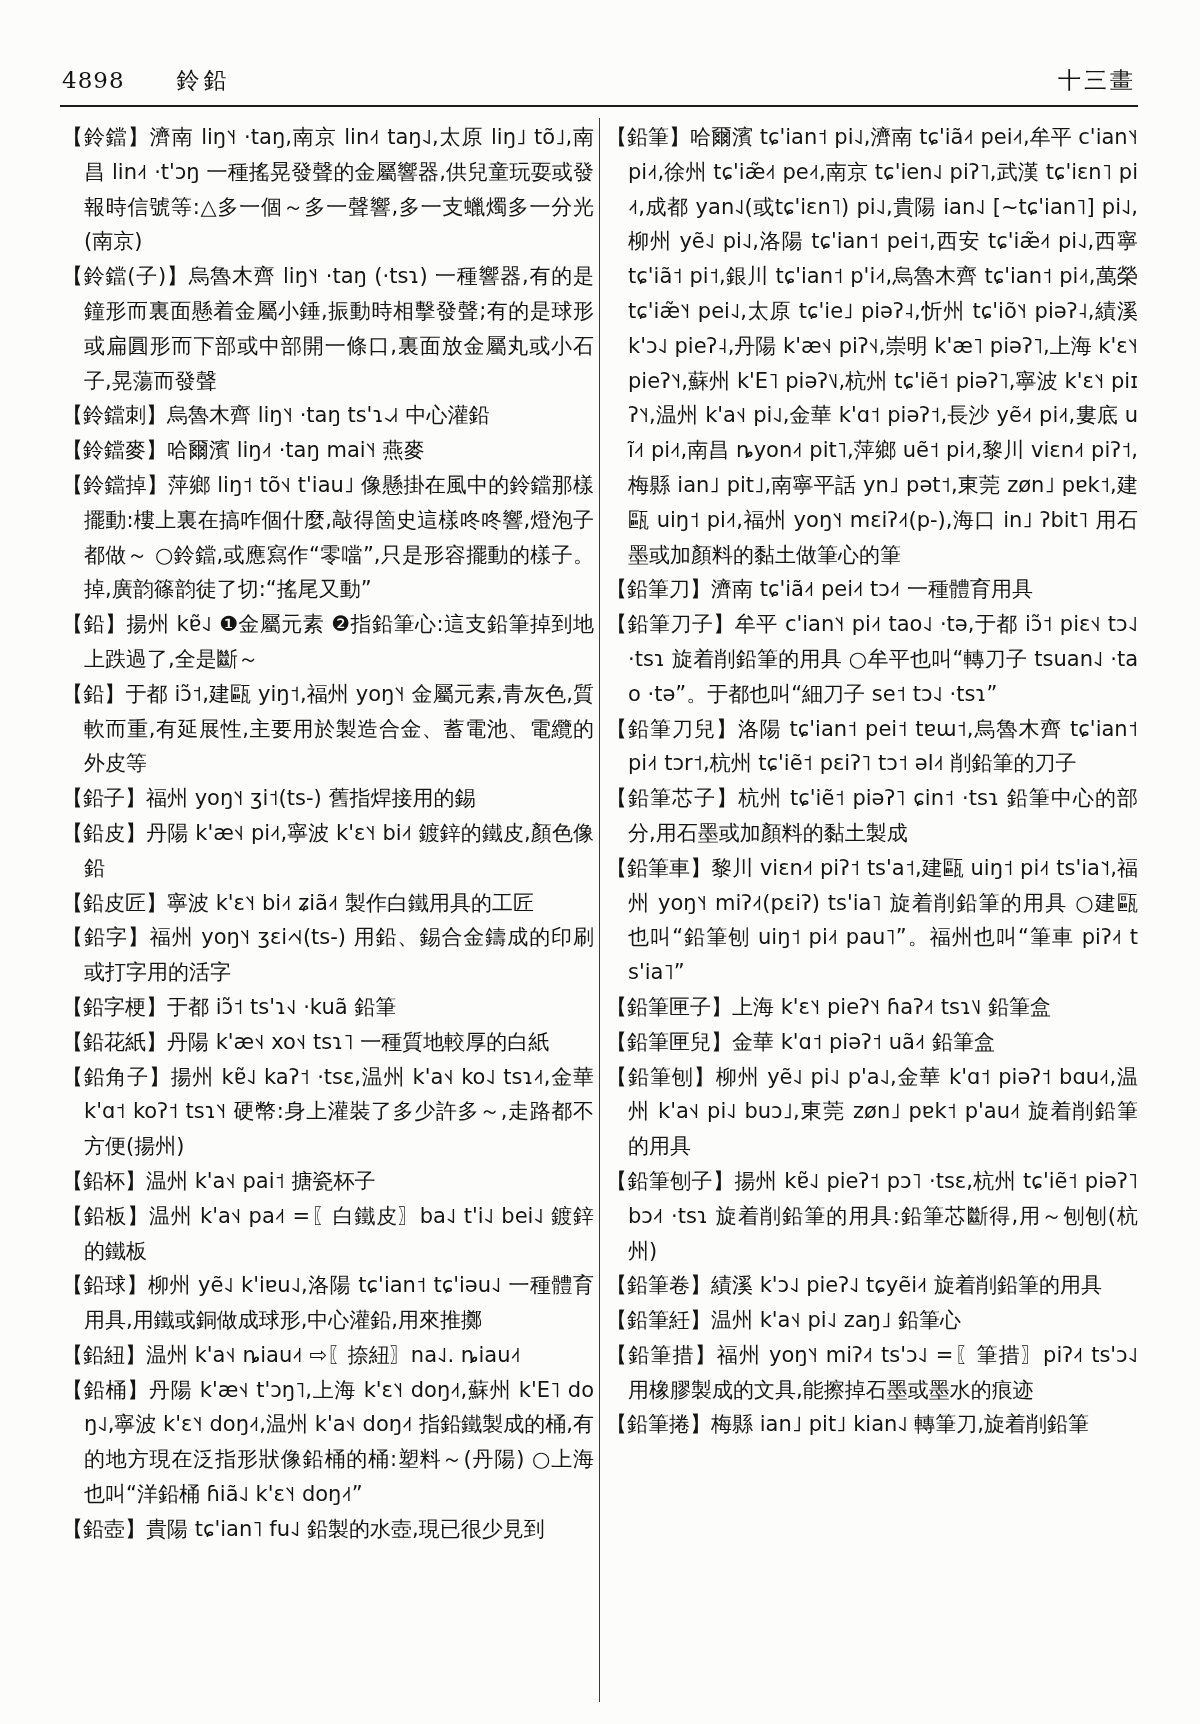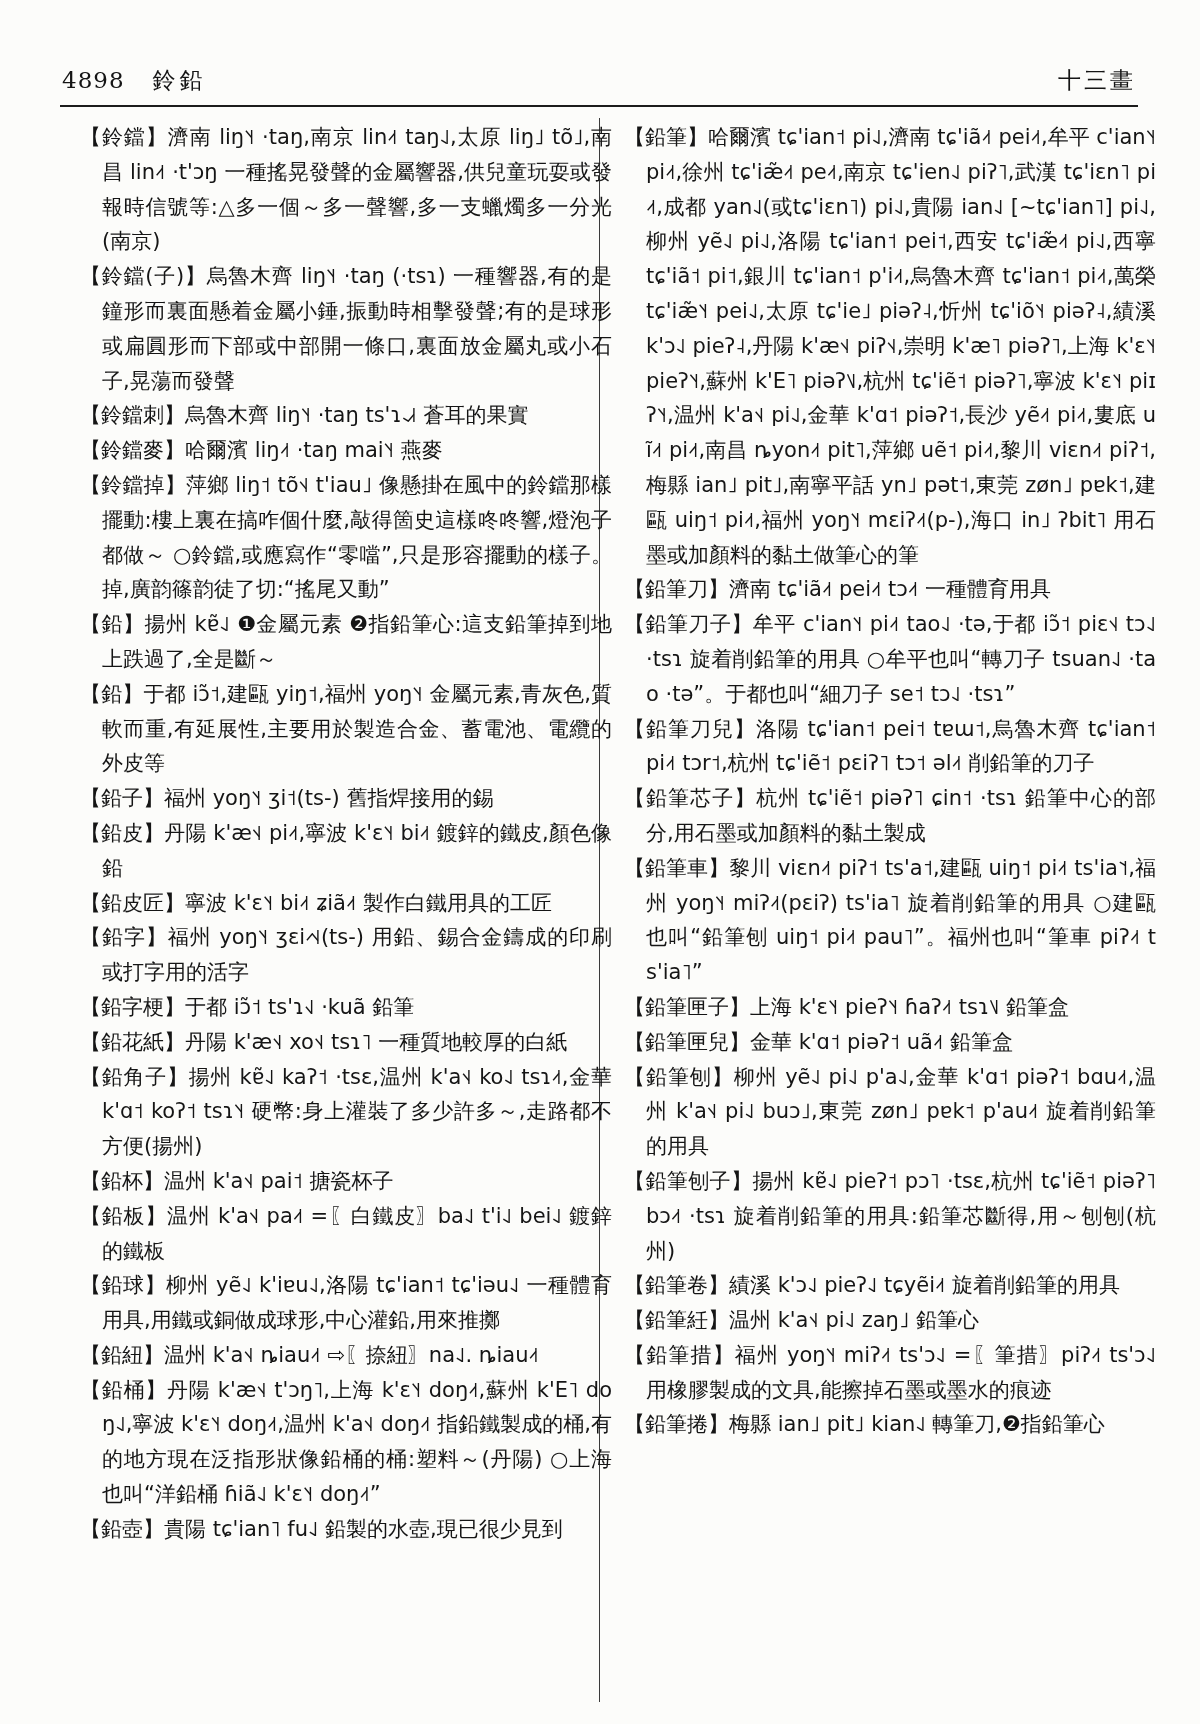--- a/index.html
+++ b/index.html
@@ -11,35 +11,34 @@
     font-family:"DejaVu Sans", sans-serif;
     overflow:hidden;
   }
   .header{
     position:absolute;top:66px;left:62px;right:64px;
     font-family:"DejaVu Serif","Liberation Serif",serif;
     font-size:23px;line-height:28px;
     display:flex;align-items:baseline;
   }
   .pageno{letter-spacing:1px;}
-  .guide{margin-left:28px;letter-spacing:4px;}
+  .guide{margin-left:52px;letter-spacing:4px;}
   .section{margin-left:auto;letter-spacing:3px;}
   .rule{
     position:absolute;left:60px;top:105px;width:1078px;height:2px;
     background:#1c1c1c;
   }
   .divider{
     position:absolute;left:599px;top:118px;width:1px;height:1584px;
     background:#3a3a3a;
   }
   .col{
     position:absolute;top:120px;width:532px;
     font-size:21px;line-height:34.8px;
     text-align:justify;
-    margin-left:18px;
   }
   #col-left{left:62px;}
   #col-right{left:606px;}
   .entry{
     margin:0;
     padding-left:22px;
     text-indent:-22px;
     word-break:break-all;
   }
   .hw{font-weight:500;}
@@ -54,21 +53,21 @@
     <span class="guide">鈴鉛</span>
     <span class="section">十三畫</span>
   </div>
 
   <div class="rule"></div>
   <div class="divider"></div>
 
   <div class="col" id="col-left">
       <p class="entry"><span class="hw">【鈴鐺】</span><span>濟南 liŋ˥˧ ·taŋ,南京 lin˨˦ taŋ˨˩,太原 liŋ˩ tõ˩,南昌 lin˨˦ ·t'ɔŋ 一種搖晃發聲的金屬響器,供兒童玩耍或發報時信號等:△多一個～多一聲響,多一支蠟燭多一分光(南京)</span></p>
       <p class="entry"><span class="hw">【鈴鐺(子)】</span><span>烏魯木齊 liŋ˥˧ ·taŋ (·tsɿ) 一種響器,有的是鐘形而裏面懸着金屬小錘,振動時相擊發聲;有的是球形或扁圓形而下部或中部開一條口,裏面放金屬丸或小石子,晃蕩而發聲</span></p>
-      <p class="entry"><span class="hw">【鈴鐺刺】</span><span>烏魯木齊 liŋ˥˧ ·taŋ ts'ɿ˨˩˧ 蒼耳的果實</span></p>
+      <p class="entry"><span class="hw">【鈴鐺刺】</span><span>烏魯木齊 liŋ˥˧ ·taŋ ts'ɿ˨˩˧ 中心灌鉛</span></p>
       <p class="entry"><span class="hw">【鈴鐺麥】</span><span>哈爾濱 liŋ˨˦ ·taŋ mai˥˧ 燕麥</span></p>
       <p class="entry"><span class="hw">【鈴鐺掉】</span><span>萍鄉 liŋ˦ tõ˦˨ t'iau˩ 像懸掛在風中的鈴鐺那樣擺動:樓上裏在搞咋個什麼,敲得箇史這樣咚咚響,燈泡子都做～ ○鈴鐺,或應寫作“零噹”,只是形容擺動的樣子。掉,廣韵篠韵徒了切:“搖尾又動”</span></p>
       <p class="entry"><span class="hw">【鉛】</span><span>揚州 kɐ̃˨˩ ❶金屬元素 ❷指鉛筆心:這支鉛筆掉到地上跌過了,全是斷～</span></p>
       <p class="entry"><span class="hw">【鉛】</span><span>于都 iɔ̃˦,建甌 yiŋ˦,福州 yoŋ˥˧ 金屬元素,青灰色,質軟而重,有延展性,主要用於製造合金、蓄電池、電纜的外皮等</span></p>
       <p class="entry"><span class="hw">【鉛子】</span><span>福州 yoŋ˥˧ ʒi˦(ts-) 舊指焊接用的錫</span></p>
       <p class="entry"><span class="hw">【鉛皮】</span><span>丹陽 k'æ˦˨ pi˨˦,寧波 k'ɛ˥˧ bi˨˦ 鍍鋅的鐵皮,顏色像鉛</span></p>
       <p class="entry"><span class="hw">【鉛皮匠】</span><span>寧波 k'ɛ˥˧ bi˨˦ ʑiã˨˦ 製作白鐵用具的工匠</span></p>
       <p class="entry"><span class="hw">【鉛字】</span><span>福州 yoŋ˥˧ ʒɛi˨˦˨(ts-) 用鉛、錫合金鑄成的印刷或打字用的活字</span></p>
       <p class="entry"><span class="hw">【鉛字梗】</span><span>于都 iɔ̃˦ ts'ɿ˧˩ ·kuã 鉛筆</span></p>
       <p class="entry"><span class="hw">【鉛花紙】</span><span>丹陽 k'æ˦˨ xo˦˨ tsɿ˥ 一種質地較厚的白紙</span></p>
@@ -87,16 +86,16 @@
       <p class="entry"><span class="hw">【鉛筆刀兒】</span><span>洛陽 tɕ'ian˦ pei˦ tɐɯ˦,烏魯木齊 tɕ'ian˦ pi˨˦ tɔr˦,杭州 tɕ'iẽ˦ pɛiʔ˥ tɔ˦ əl˨˦ 削鉛筆的刀子</span></p>
       <p class="entry"><span class="hw">【鉛筆芯子】</span><span>杭州 tɕ'iẽ˦ piəʔ˥ ɕin˦ ·tsɿ 鉛筆中心的部分,用石墨或加顏料的黏土製成</span></p>
       <p class="entry"><span class="hw">【鉛筆車】</span><span>黎川 viɛn˨˦ piʔ˦ ts'a˦,建甌 uiŋ˦ pi˨˦ ts'ia˥˦,福州 yoŋ˥˧ miʔ˨˦(pɛiʔ) ts'ia˥ 旋着削鉛筆的用具 ○建甌也叫“鉛筆刨 uiŋ˦ pi˨˦ pau˥”。福州也叫“筆車 piʔ˨˦ ts'ia˥”</span></p>
       <p class="entry"><span class="hw">【鉛筆匣子】</span><span>上海 k'ɛ˥˧ pieʔ˥˧ ɦaʔ˨˦ tsɿ˥˩ 鉛筆盒</span></p>
       <p class="entry"><span class="hw">【鉛筆匣兒】</span><span>金華 k'ɑ˦ piəʔ˦ uã˨˦ 鉛筆盒</span></p>
       <p class="entry"><span class="hw">【鉛筆刨】</span><span>柳州 yẽ˨˩ pi˨˩ p'a˨˩,金華 k'ɑ˦ piəʔ˦ bɑu˨˦,温州 k'a˦˨ pi˨˩ buɔ˩,東莞 zøn˩ pɐk˦ p'au˨˦ 旋着削鉛筆的用具</span></p>
       <p class="entry"><span class="hw">【鉛筆刨子】</span><span>揚州 kɐ̃˨˩ pieʔ˦ pɔ˥ ·tsɛ,杭州 tɕ'iẽ˦ piəʔ˥ bɔ˨˦ ·tsɿ 旋着削鉛筆的用具:鉛筆芯斷得,用～刨刨(杭州)</span></p>
       <p class="entry"><span class="hw">【鉛筆卷】</span><span>績溪 k'ɔ˨˩ pieʔ˨˩ tɕyẽi˨˦ 旋着削鉛筆的用具</span></p>
       <p class="entry"><span class="hw">【鉛筆紝】</span><span>温州 k'a˦˨ pi˨˩ zaŋ˩ 鉛筆心</span></p>
       <p class="entry"><span class="hw">【鉛筆措】</span><span>福州 yoŋ˥˧ miʔ˨˦ ts'ɔ˨˩ =〖筆措〗piʔ˨˦ ts'ɔ˨˩ 用橡膠製成的文具,能擦掉石墨或墨水的痕迹</span></p>
-      <p class="entry"><span class="hw">【鉛筆捲】</span><span>梅縣 ian˩ pit˩ kian˨˩ 轉筆刀,❷指鉛筆心</span></p>
+      <p class="entry"><span class="hw">【鉛筆捲】</span><span>梅縣 ian˩ pit˩ kian˨˩ 轉筆刀,旋着削鉛筆</span></p>
     </div>
 
 </div>
 
 </body></html>

